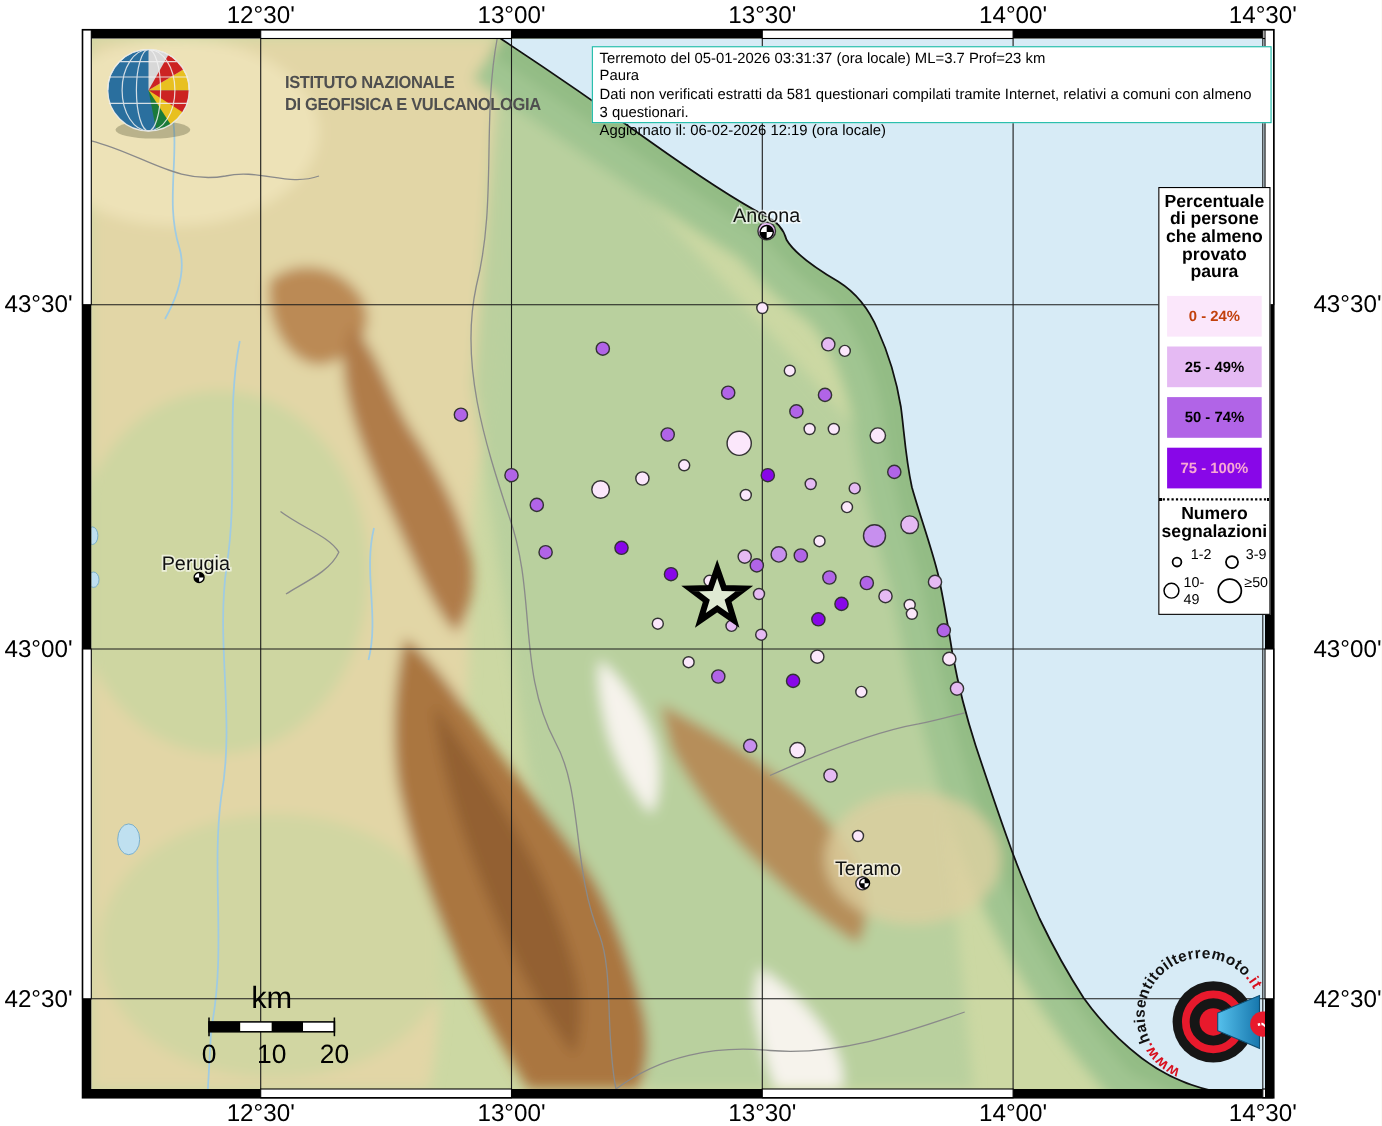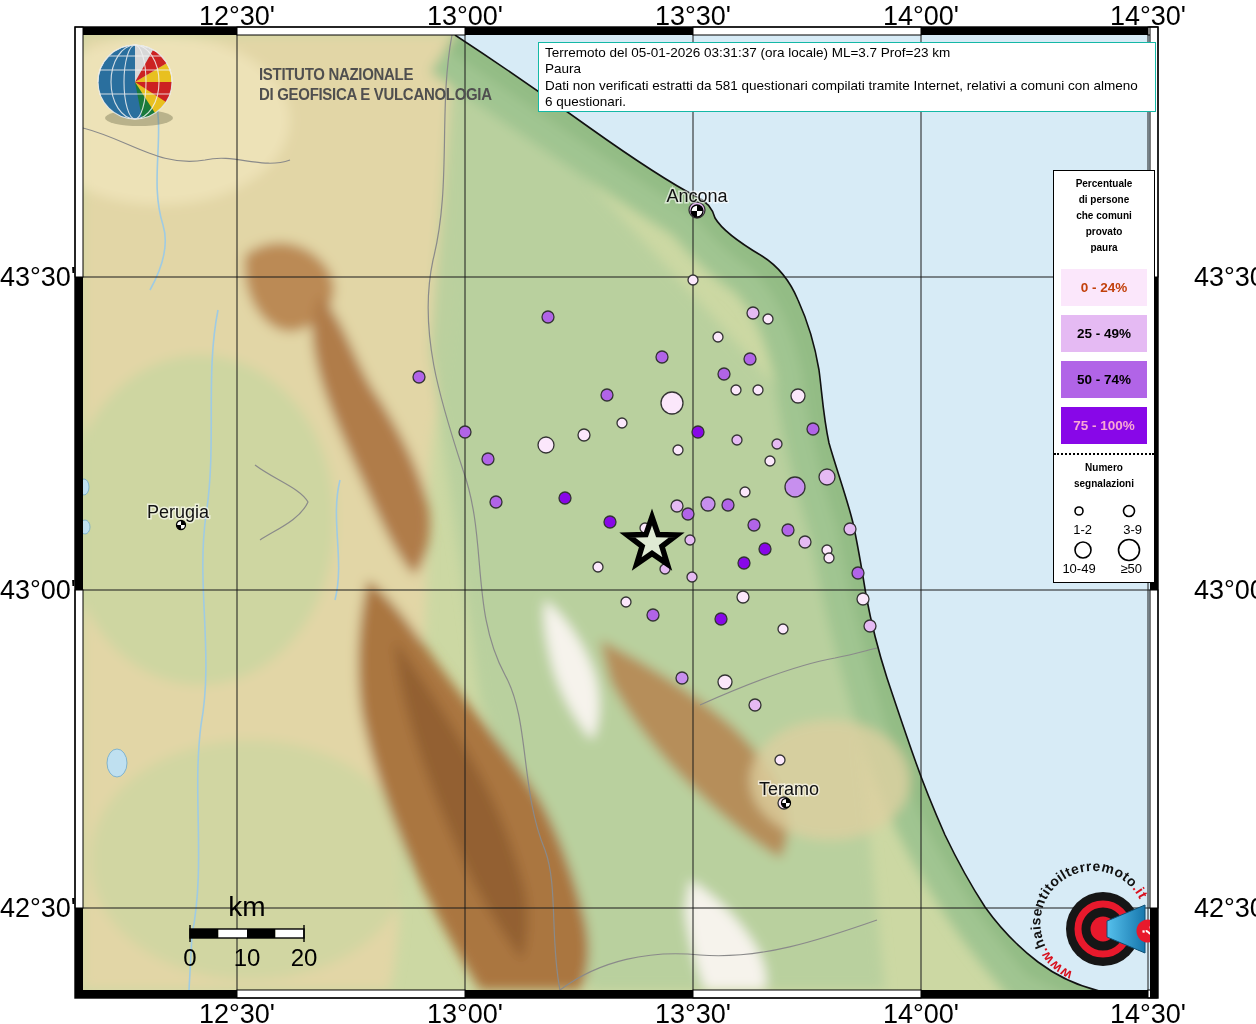--- a/index.html
+++ b/index.html
@@ -1,35 +1,35 @@
 <!DOCTYPE html>
 <html><head>
 <meta charset="utf-8">
 <style>
   html,body{margin:0;padding:0;background:#fff;}
   #stage{position:relative;width:1256px;height:1024px;background:#ffffff;overflow:hidden;
          font-family:"Liberation Sans","DejaVu Sans",sans-serif;}
   #mapsvg{position:absolute;left:0;top:0;}
-  .ax{position:absolute;font-size:27px;color:#000;white-space:nowrap;}
+  .ax{position:absolute;font-size:22px;color:#000;white-space:nowrap;}
   .ax-top{top:1px;transform:translateX(-50%);}
   .ax-bottom{top:999px;transform:translateX(-50%);}
   .ax-left{left:0;width:66px;text-align:right;transform:translateY(-50%);}
   .ax-right{left:1194px;text-align:left;transform:translateY(-50%);}
   
   #titlebox{position:absolute;left:538px;top:42px;width:618px;height:70px;background:#fff;
     border:1px solid #14b8a6;box-sizing:border-box;padding:2px 6px;font-size:13.5px;line-height:16.4px;color:#000;}
   
   #legendbox{position:absolute;left:1053px;top:170px;width:102px;background:#fff;border:1px solid #000;
     box-sizing:border-box;color:#000;}
-  .leg-title{font-weight:bold;font-size:10px;text-align:center;padding:5px 0 4px 0;line-height:16px;}
+  .leg-title{font-weight:bold;font-size:16px;text-align:center;padding:5px 0 4px 0;line-height:16px;}
   .swatch{height:37px;margin:9px 7px;display:flex;align-items:center;justify-content:center;
     font-weight:bold;font-size:13.5px;}
   .leg-sec{border-top:2px dotted #000;}
   .sig-grid{display:grid;grid-template-columns:1fr 1fr;justify-items:center;padding:2px 0 6px 0;}
-  .sig-cell{display:flex;flex-direction:column;align-items:flex-end;}
+  .sig-cell{display:flex;flex-direction:row;align-items:flex-start;}
   .sig-label{font-size:13px;margin-top:-2px;}
   .epi-star{display:flex;justify-content:center;padding:2px 0 6px 0;}
 </style>
 </head>
 <body>
 
 <div id="stage">
 
 <svg id="mapsvg" width="1256" height="1024" viewBox="0 0 1256 1024">
   <defs>
@@ -291,28 +291,29 @@
       <span class="ax ax-left" style="top: 590px;">43°00'</span>
       <span class="ax ax-left" style="top: 908px;">42°30'</span>
       <span class="ax ax-right" style="top: 277px;">43°30'</span>
       <span class="ax ax-right" style="top: 590px;">43°00'</span>
       <span class="ax ax-right" style="top: 908px;">42°30'</span>
     </div>
 
 <div id="titlebox">
   <div>Terremoto del 05-01-2026 03:31:37 (ora locale) ML=3.7 Prof=23 km</div>
   <div>Paura</div>
-  <div>Dati non verificati estratti da 581 questionari compilati tramite Internet, relativi a comuni con almeno 6 questionari.</div>
+  <div>Dati non verificati estratti da 581 questionari compilati tramite Internet, relativi a comuni con almeno 3 questionari.</div>
+  <div>Aggiornato il: 06-02-2026 12:19 (ora locale)</div>
 </div>
 
 <div id="legendbox">
   <div class="leg-title" id="leg-title">
         <div>Percentuale</div>
         <div>di persone</div>
-        <div>che comuni</div>
+        <div>che almeno</div>
         <div>provato</div>
         <div>paura</div>
       </div>
   <div id="leg-swatches">
         <div class="swatch" style="background: rgb(251, 231, 251); color: #c2410c;">0 - 24%</div>
         <div class="swatch" style="background: rgb(229, 186, 243); color: rgb(0, 0, 0);">25 - 49%</div>
         <div class="swatch" style="background: rgb(177, 100, 231); color: #000000;">50 - 74%</div>
         <div class="swatch" style="background: rgb(136, 7, 232); color: #f9a8d4;">75 - 100%</div>
       </div>
   <div class="leg-sec">

